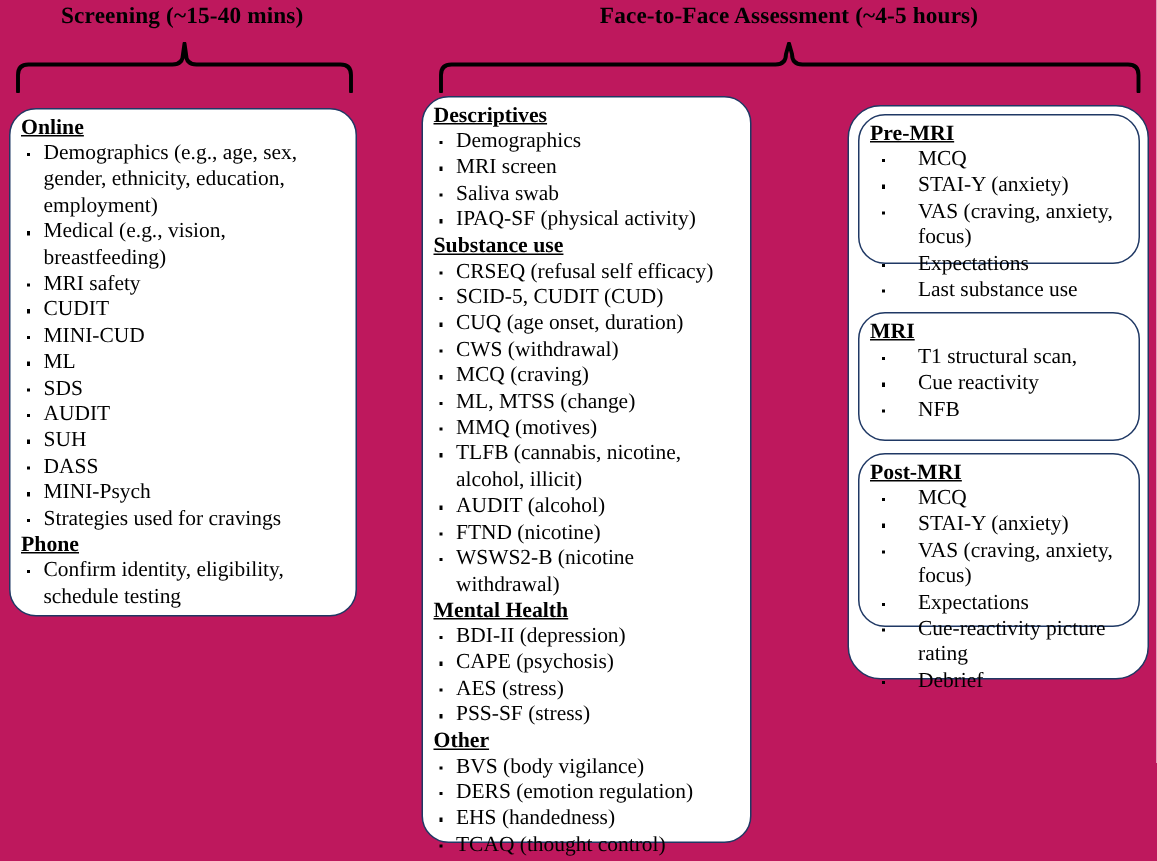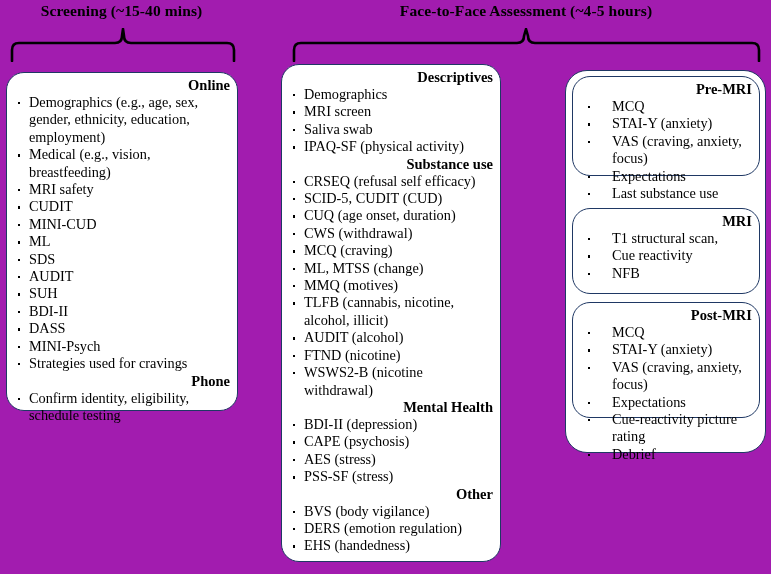--- a/index.html
+++ b/index.html
@@ -5,21 +5,21 @@
 <style>
   html, body {
     margin: 0;
     padding: 0;
     background: #ffffff;
   }
   #page {
     position: relative;
     width: 771px;
     height: 574px;
-    background: #a21caf;
+    background: #be185d;
     font-family: "Liberation Serif", "DejaVu Serif", serif;
     overflow: hidden;
   }
 
   
   .section-title {
     position: absolute;
     font-family: "Liberation Serif", "DejaVu Serif", serif;
     font-weight: bold;
     font-size: 15.5px;
@@ -40,25 +40,26 @@
     position: absolute;
     box-sizing: border-box;
     border: 1.6px solid #1F3864;
     border-radius: 18px;
     background: #ffffff;
   }
   .box.outer { border-radius: 22px; }
 
   
   .grp-head {
-    text-align: right;
+    text-align: left;
     font-weight: bold;
     font-size: 14.5px;
     line-height: 17px;
     color: #000000;
+    text-decoration: underline;
     text-underline-offset: 1px;
     margin: 0 0 0 0;
   }
 
   
   ul.blist {
     list-style: none;
     margin: 0;
     padding: 0;
   }
@@ -119,21 +120,20 @@
         <ul class="blist">
           <li>Demographics (e.g., age, sex, gender, ethnicity, education, employment)</li>
           <li>Medical (e.g., vision, breastfeeding)</li>
           <li>MRI safety</li>
           <li>CUDIT</li>
           <li>MINI-CUD</li>
           <li>ML</li>
           <li>SDS</li>
           <li>AUDIT</li>
           <li>SUH</li>
-          <li>BDI-II</li>
           <li>DASS</li>
           <li>MINI-Psych</li>
           <li>Strategies used for cravings</li>
         </ul>
       </div>
 
       <div class="grp">
         <div class="grp-head">Phone</div>
         <ul class="blist">
           <li>Confirm identity, eligibility, schedule testing</li>
@@ -182,20 +182,21 @@
           <li>PSS-SF (stress)</li>
         </ul>
       </div>
 
       <div class="grp">
         <div class="grp-head">Other</div>
         <ul class="blist">
           <li>BVS (body vigilance)</li>
           <li>DERS (emotion regulation)</li>
           <li>EHS (handedness)</li>
+          <li>TCAQ (thought control)</li>
         </ul>
       </div>
 
     </div>
   </div>
 
   <div class="box outer" id="box-mri-outer" style="left:565px; top:70px; width:201px; height:383px;"></div>
 
   <div class="box" id="box-pre-mri" style="left:572px; top:76px; width:188px; height:100px;">
     <div class="box-inner">

